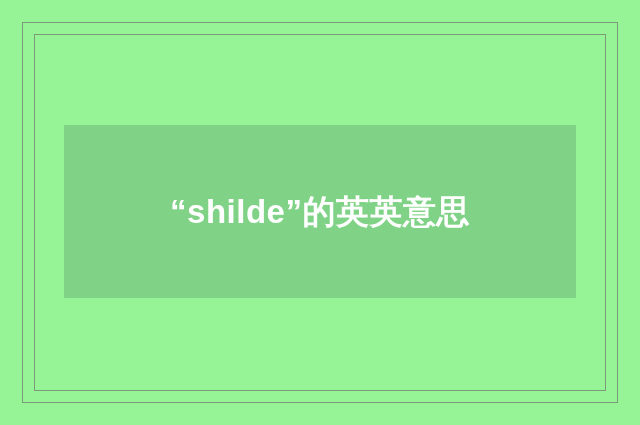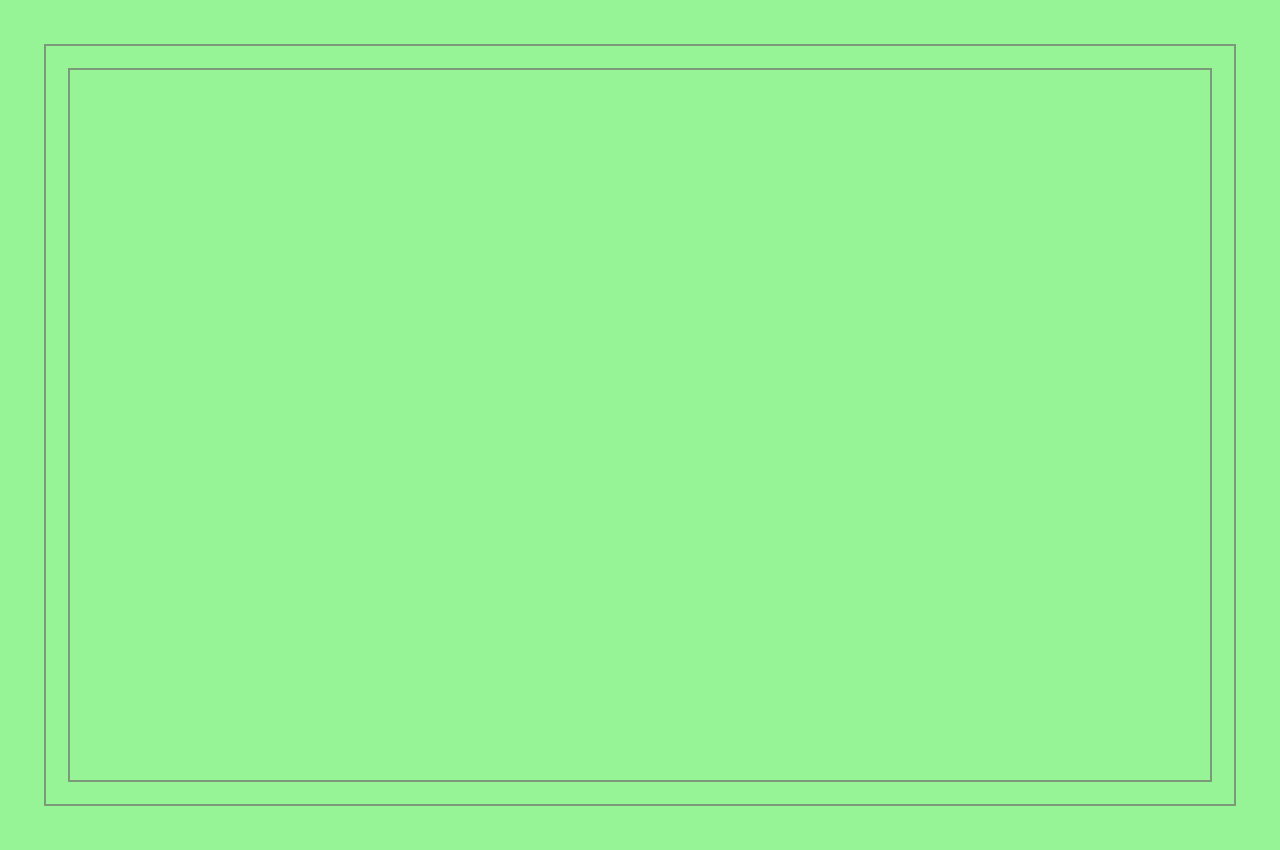--- a/index.html
+++ b/index.html
@@ -68,14 +68,17 @@
   }
 </style>
 </head>
 <body>
 
 <div class="stage">
 
   <div class="frame-outer"></div>
   <div class="frame-inner"></div>
 
+  <div class="plate">
+    <div class="title">“shilde”的英英意思</div>
+  </div>
 
 </div>
 
 </body></html>

